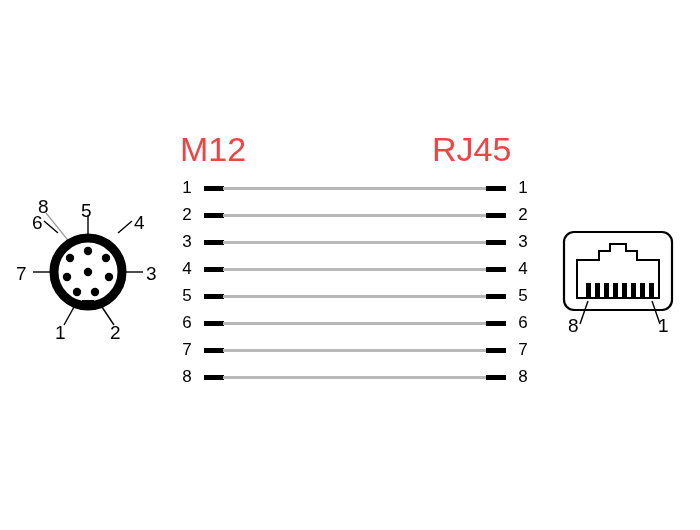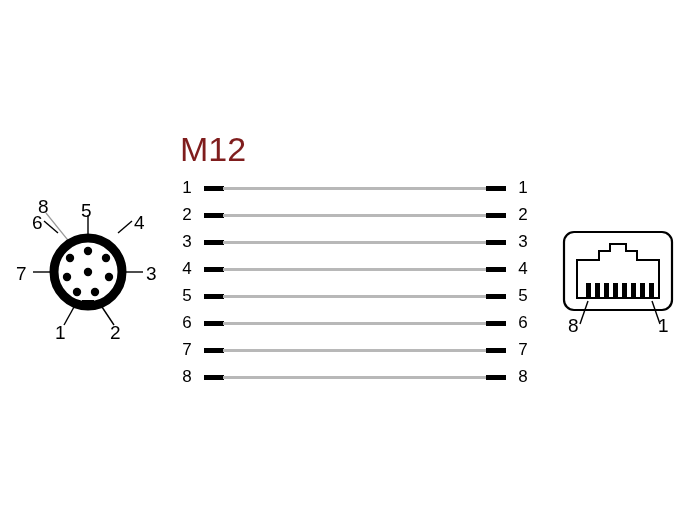--- a/index.html
+++ b/index.html
@@ -25,21 +25,21 @@
   }
 
   
   .col-heading {
     position: absolute;
     font-size: 34px;
     font-weight: 400;
     letter-spacing: 0px;
     line-height: 1;
     white-space: nowrap;
-    color: #7f1d1d;
+    color: #ef4444;
   }
   #heading-m12  { left: 180px; top: 132px; }
   #heading-rj45 { left: 432px; top: 132px; }
 
   
   #pin-map {
     position: absolute;
     left: 0;
     top: 0;
     width: 700px;
@@ -107,20 +107,21 @@
     height: 105px;
   }
 </style>
 </head>
 <body>
 
 <div id="stage">
 
   <div id="heading-m12" class="col-heading">M12</div>
 
+  <div id="heading-rj45" class="col-heading">RJ45</div>
 
   <div id="pin-map">
       <div class="pin-row" style="top: 176px;">
         <div class="pin-label left">1</div>
         <div class="stub left"></div>
         <div class="wire"></div>
         <div class="stub right"></div>
         <div class="pin-label right">1</div>
       </div>
       <div class="pin-row" style="top: 203px;">

